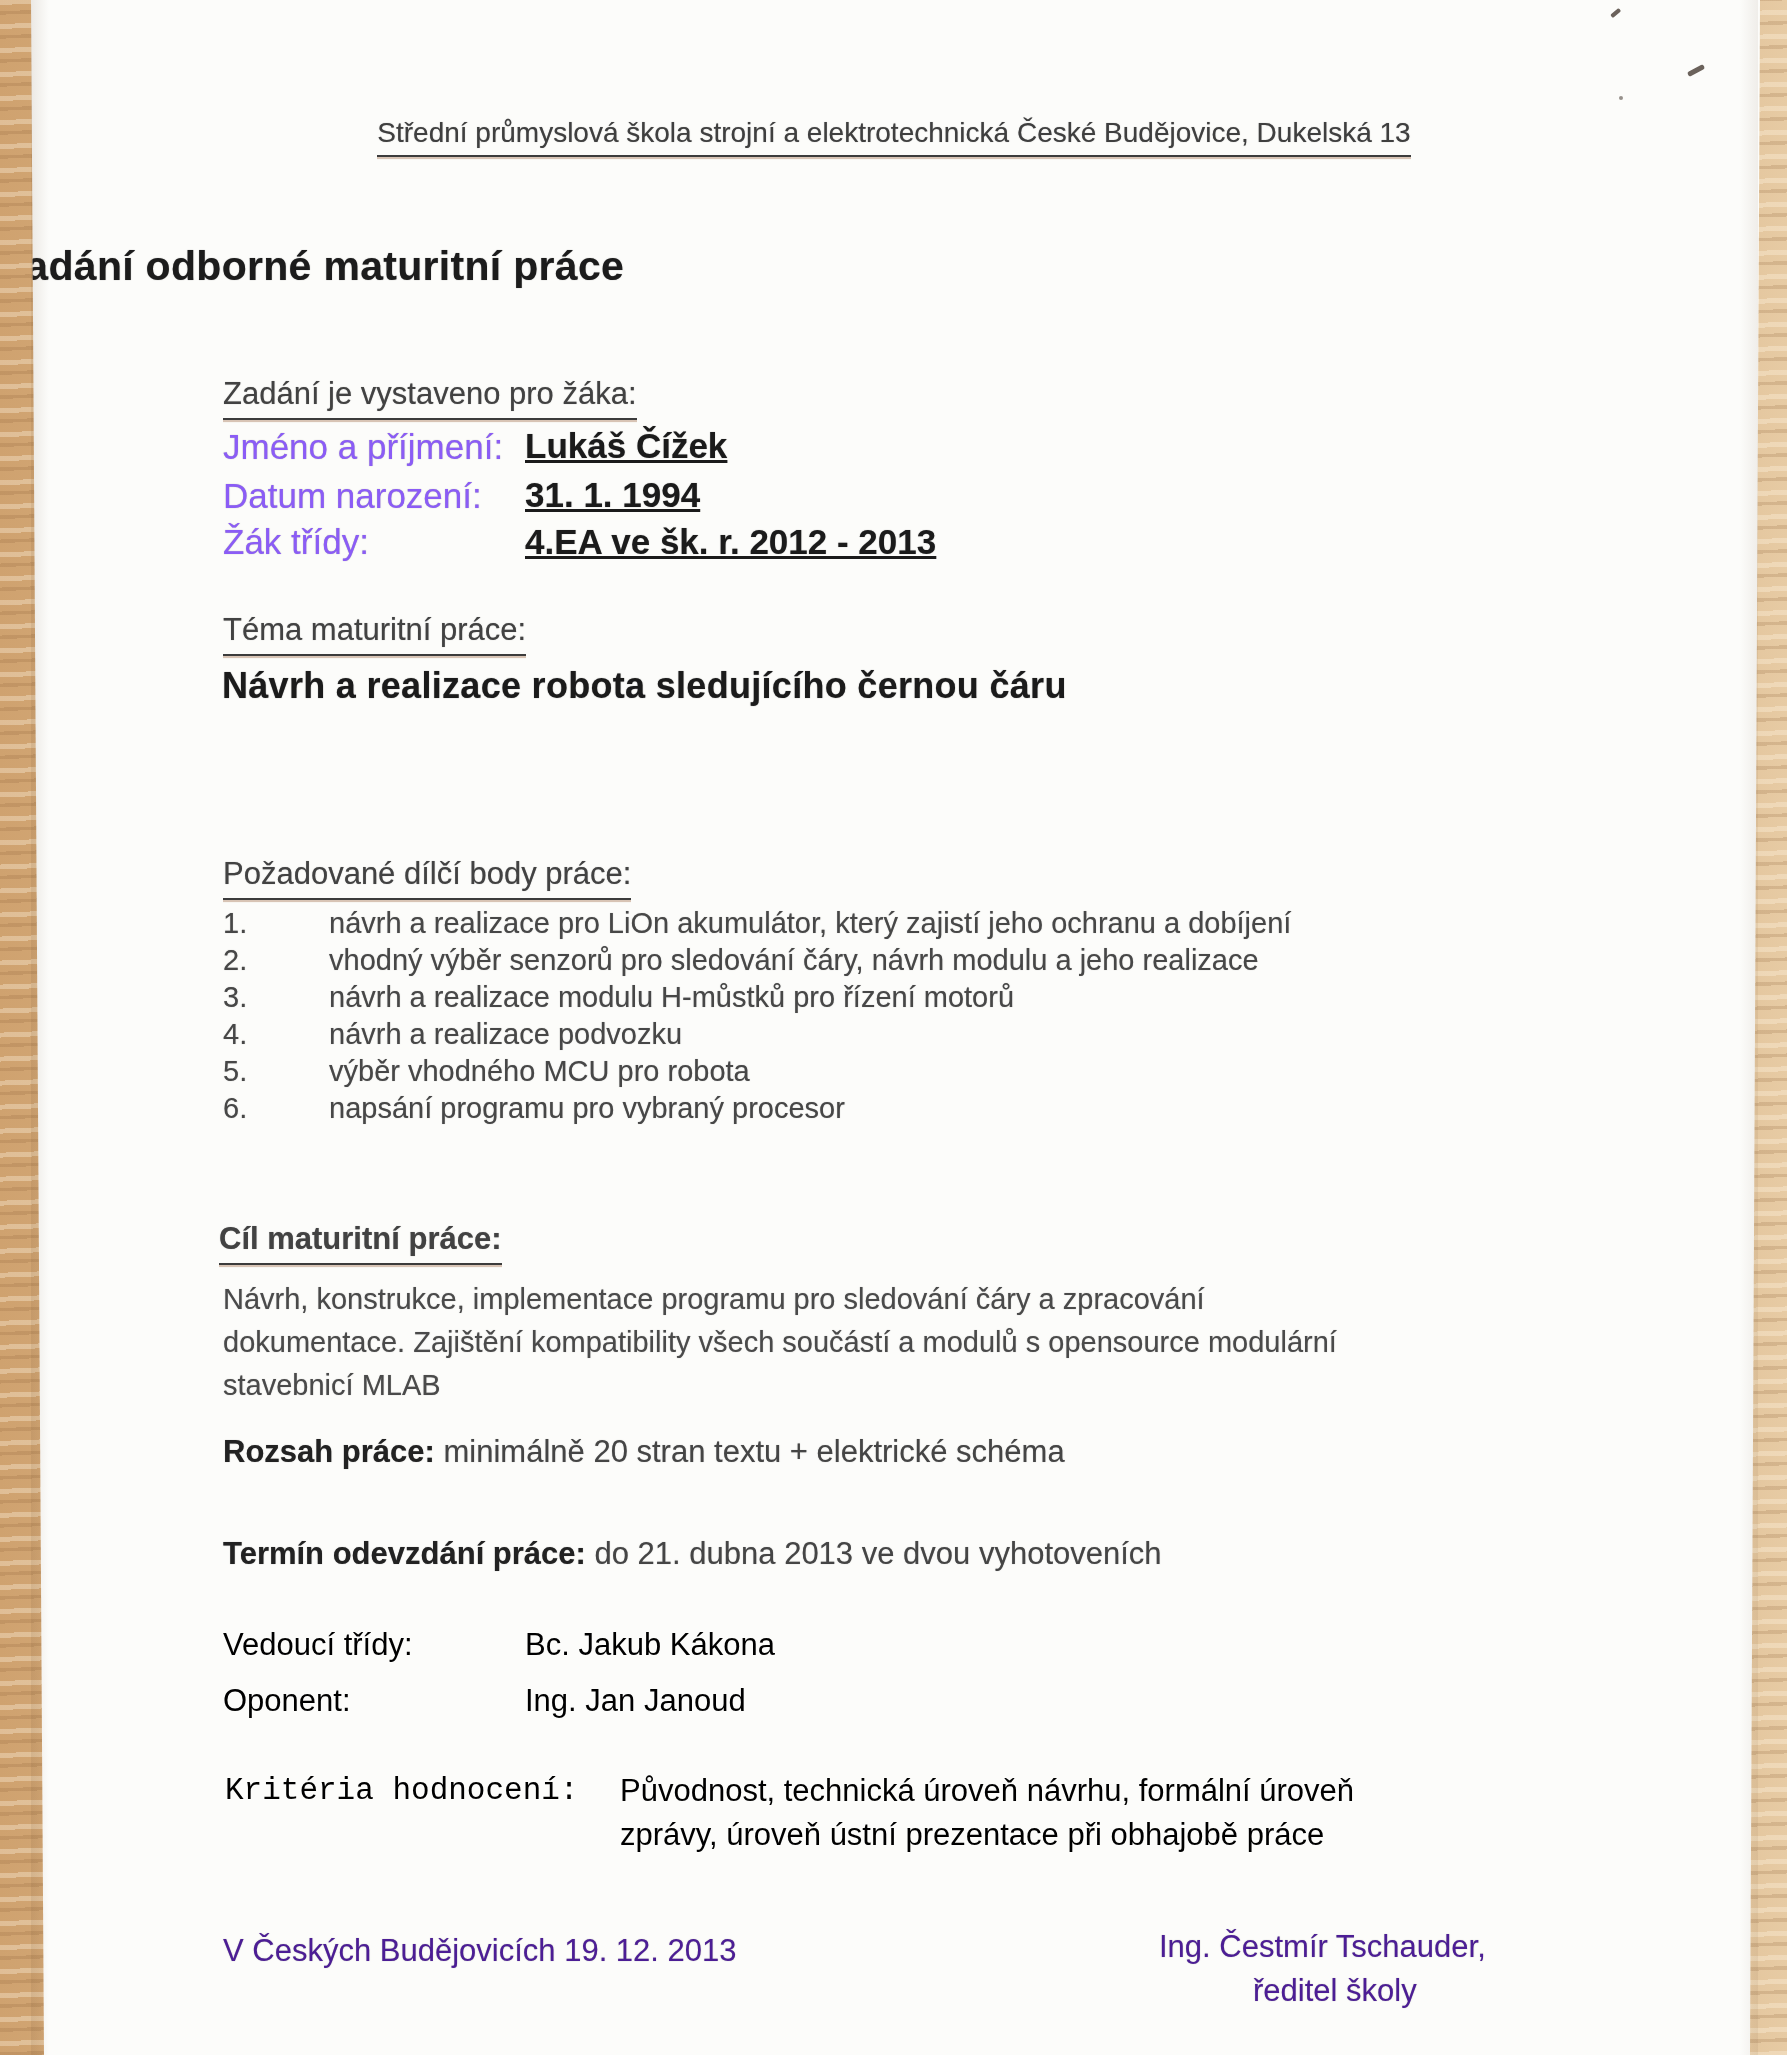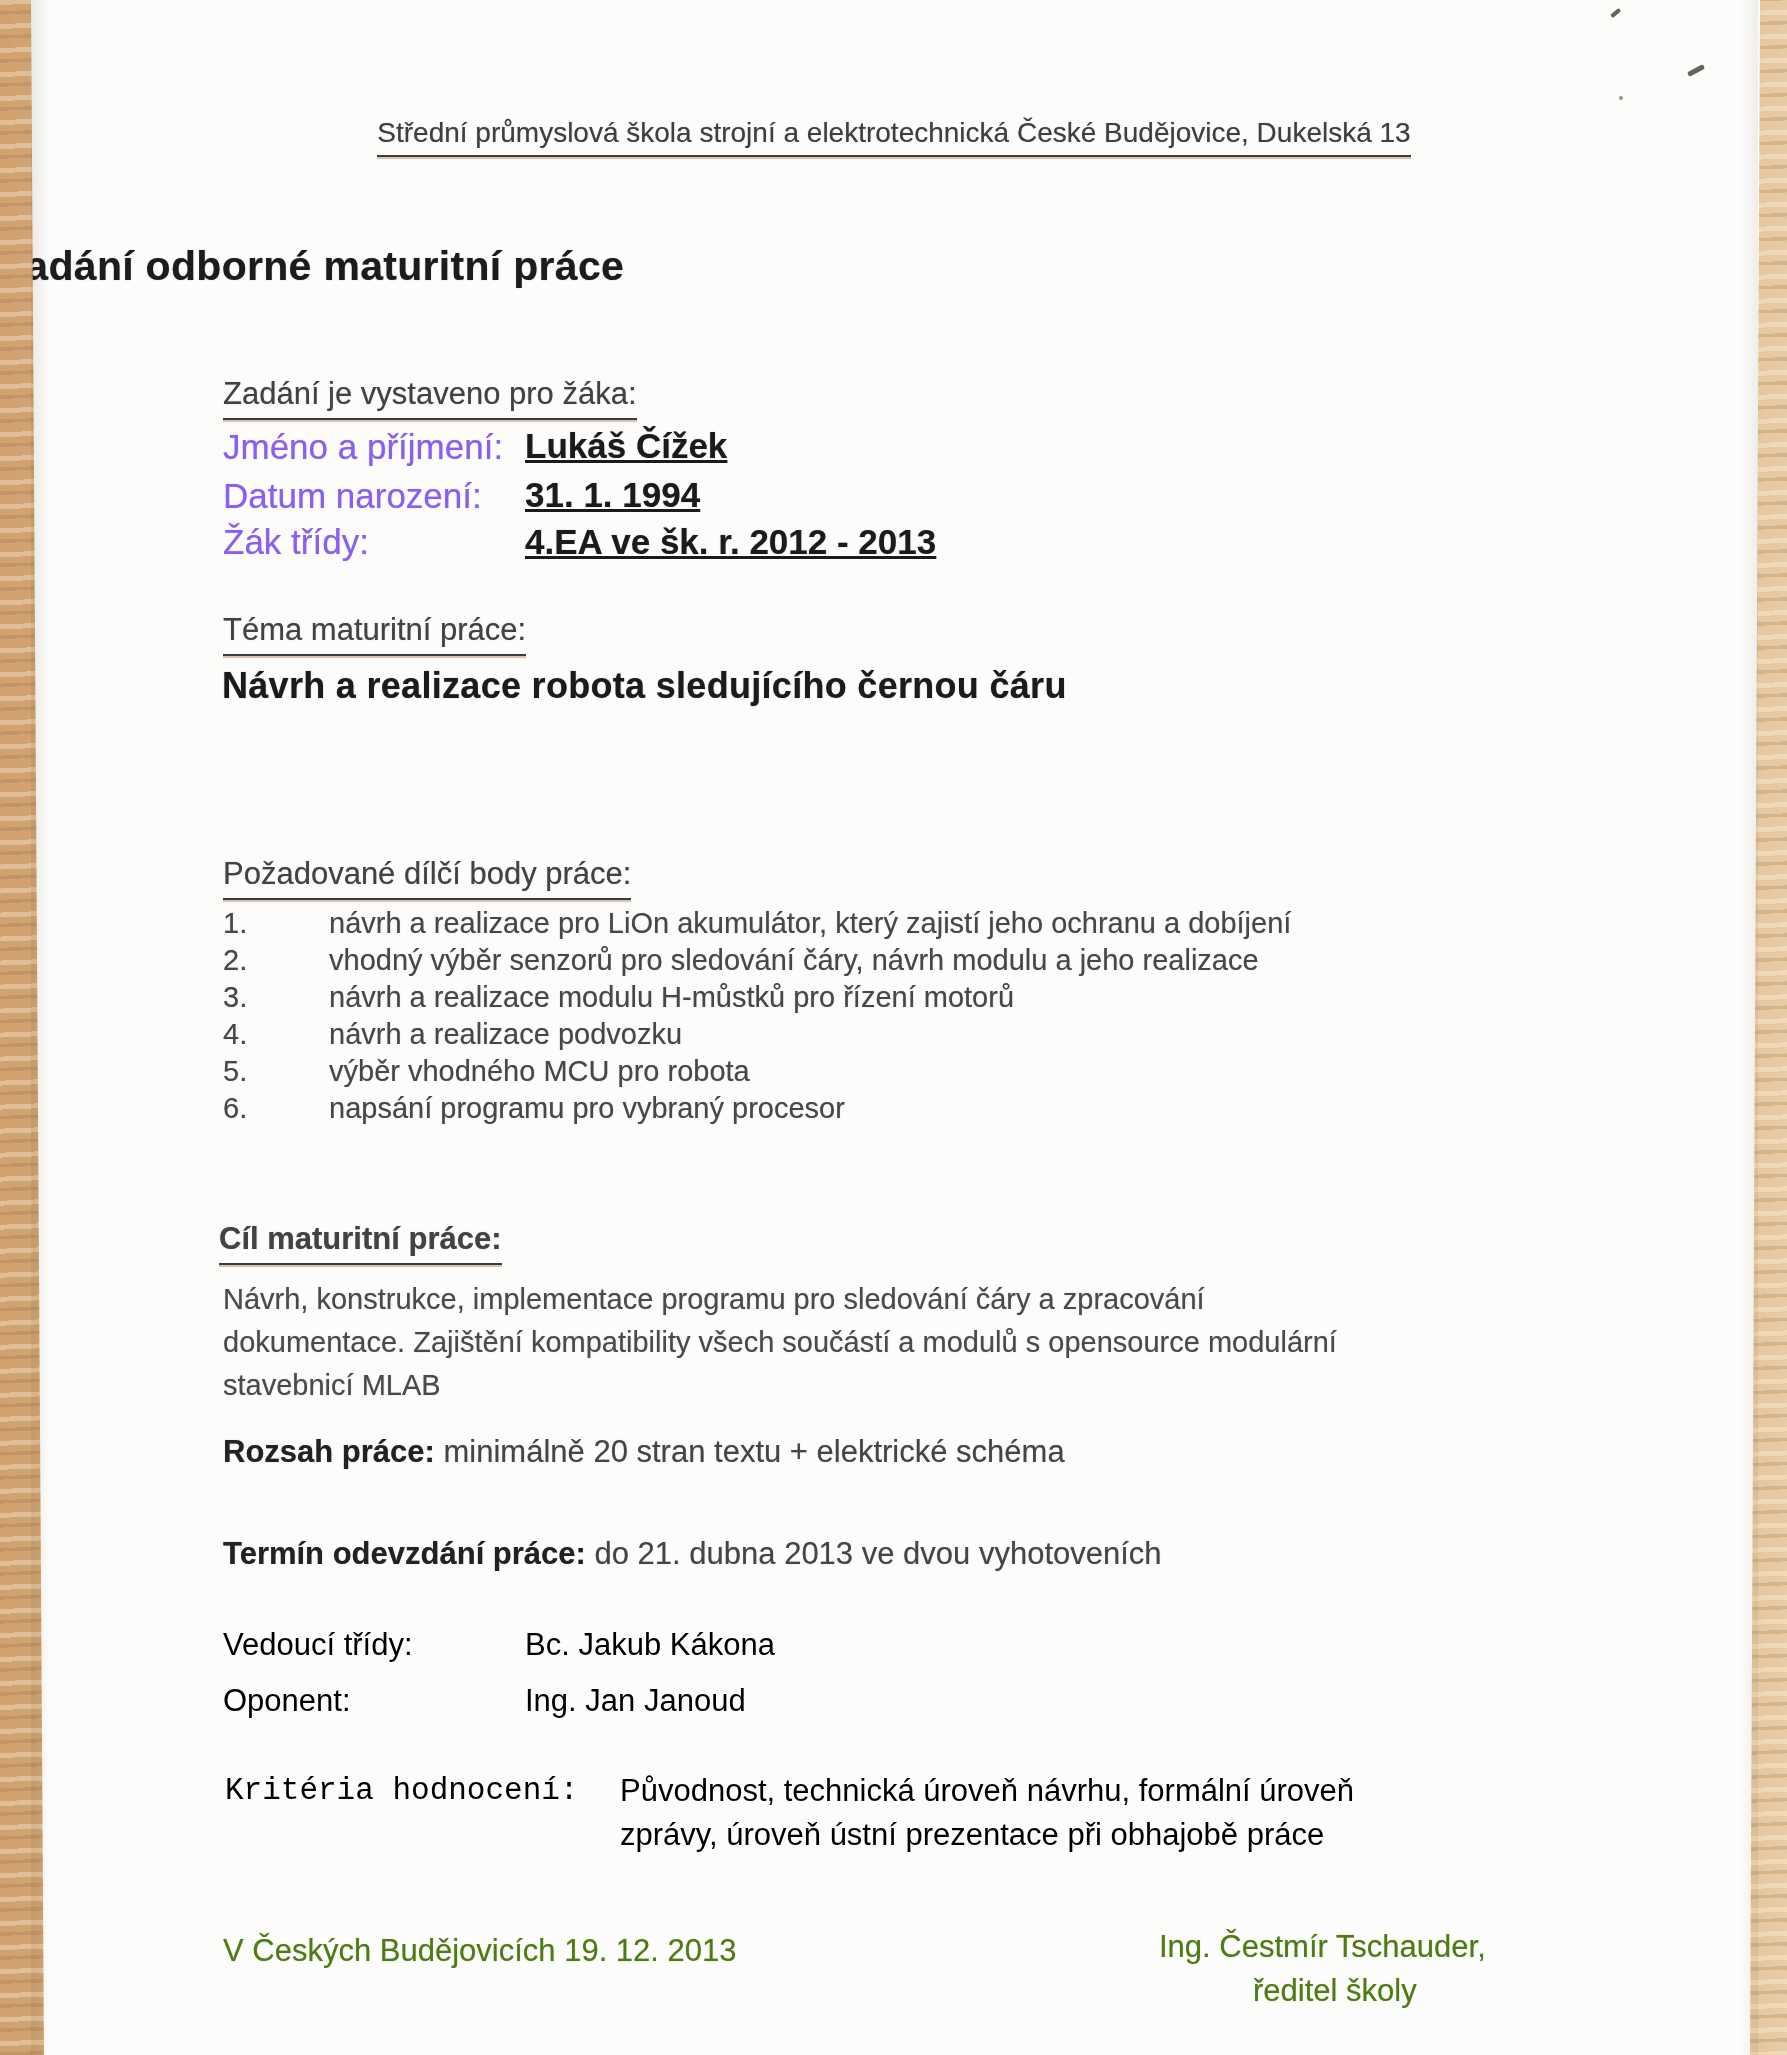--- a/index.html
+++ b/index.html
@@ -51,21 +51,21 @@
   .req-row{display:flex;line-height:37px;text-shadow:0 0 0.9px rgba(80,80,80,0.5);}
   .req-num{width:106px;flex:0 0 106px;}
 
   .goal-par{left:223px;top:1278px;width:1362px;font-size:29px;line-height:43px;color:#4a4a4a;
     text-shadow:0 0 1px rgba(90,90,90,0.5);}
 
   .inline-line{font-size:31px;line-height:38px;}
   .inline-line .lbl{font-weight:bold;color:#222;text-shadow:0 0 0.9px rgba(40,40,40,0.5);}
   .inline-line .val{color:#454545;text-shadow:0 0 0.9px rgba(80,80,80,0.5);}
 
-  .footer-text{font-size:31px;color:#4d7c0f;text-shadow:0 0 1px rgba(90,90,90,0.5);}
+  .footer-text{font-size:31px;color:#4c1d95;text-shadow:0 0 1px rgba(90,90,90,0.5);}
 
   .speck{position:absolute;background:#6b625b;border-radius:1.4px;}
   .speck.s1{left:1610px;top:11.2px;width:11.2px;height:3.5px;transform:rotate(-40deg);}
   .speck.s2{left:1687px;top:68px;width:18px;height:4.9px;transform:rotate(-28deg);border-radius:2.1px;}
   .speck.s3{left:1619px;top:96px;width:4.2px;height:4.2px;border-radius:50%;opacity:.7;}
 </style>
 </head>
 <body>
 
 <div class="page">

